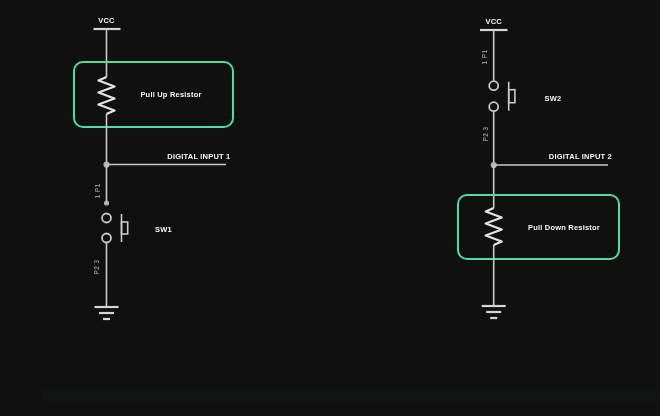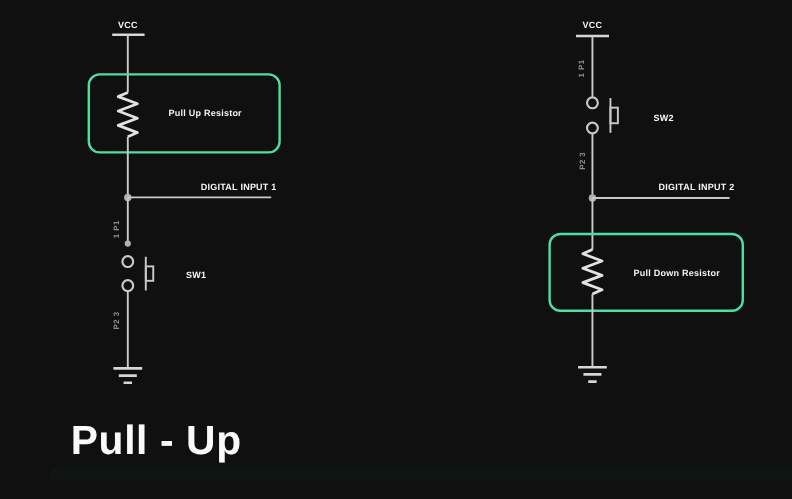--- a/index.html
+++ b/index.html
@@ -122,16 +122,15 @@
 
       <line class="wire" x1="451.7" y1="245" x2="451.7" y2="306"></line>
       <g>
         <line class="thick" x1="439.7" y1="306" x2="463.7" y2="306"></line>
         <line class="thick" x1="444.2" y1="312" x2="459.2" y2="312"></line>
         <line class="thick" x1="448.2" y1="318" x2="455.2" y2="318"></line>
       </g>
     </g>
   </svg>
 
-  <div class="circuit-title" id="title-left">Pull - Up</div>
 
   <div class="bottom-strip"></div>
 </div>
 
 </body></html>

